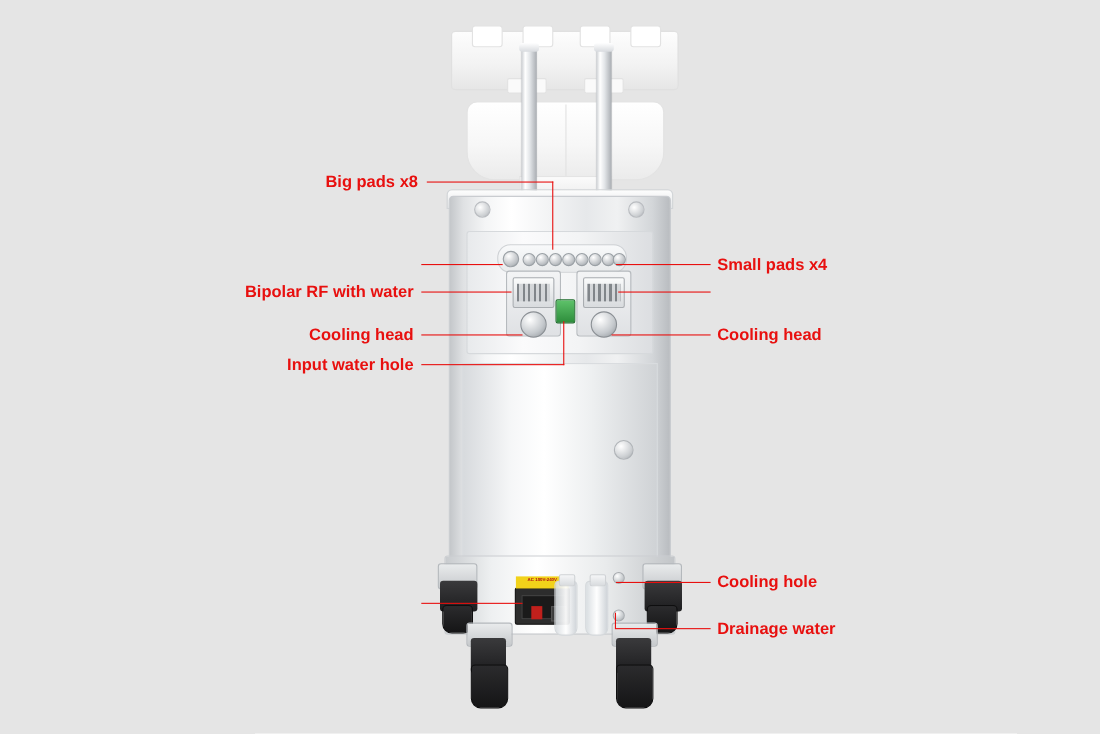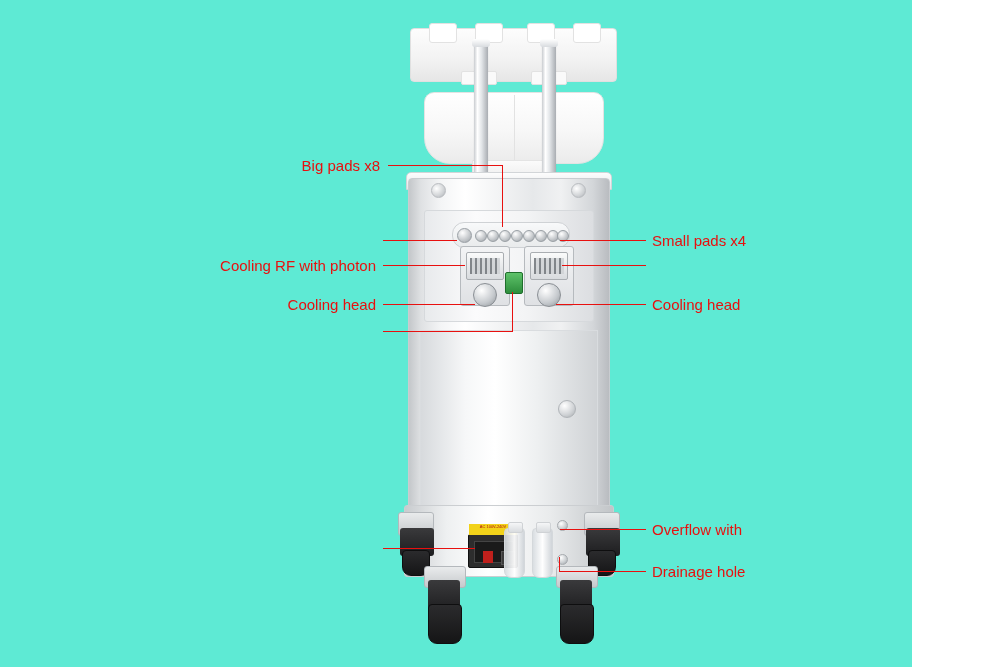--- a/index.html
+++ b/index.html
@@ -2,25 +2,26 @@
 <html><head>
 <meta charset="utf-8">
 <style>
   html, body {
     margin: 0;
     padding: 0;
     background: #ffffff;
   }
   #stage {
     position: relative;
-    width: 912px;
+    width: 1000px;
     height: 667px;
-    background: #5eead4;
+    background: #e5e5e5;
     overflow: hidden;
     font-family: "Liberation Sans", sans-serif;
+    font-weight: bold;
   }
 
   
   .machine { position: absolute; }
 
   
   .top-tray {
     left: 410px; top: 28px; width: 205px; height: 52px;
     background: linear-gradient(180deg,#fdfdfd 0%,#f2f2f2 60%,#e6e6e6 100%);
     border: 1px solid #e0e0e0;
@@ -333,39 +334,40 @@
   <div class="castor-bracket" style="left:556px; top:566px; width:40px; height:20px;"></div>
   <div class="castor-arm" style="left:560px; top:580px; width:32px; height:32px;"></div>
   <div class="castor-wheel" style="left:560px; top:604px; width:32px; height:38px;"></div>
 
   <div class="callout right-al" style="left:200px; top:157px; width:180px;">Big pads x8</div>
   <div class="leader" style="left:388px; top:165px; width:115px;"></div>
   <div class="leader v" style="left:502px; top:165px; height:62px;"></div>
 
   <div class="leader" style="left:383px; top:240px; width:74px;"></div>
 
-  <div class="callout right-al" style="left:140px; top:257px; width:236px;">Cooling RF with photon</div>
+  <div class="callout right-al" style="left:140px; top:257px; width:236px;">Bipolar RF with water</div>
   <div class="leader" style="left:383px; top:265px; width:82px;"></div>
 
   <div class="callout right-al" style="left:180px; top:296px; width:196px;">Cooling head</div>
   <div class="leader" style="left:383px; top:304px; width:92px;"></div>
 
+  <div class="callout right-al" style="left:170px; top:323px; width:206px;">Input water hole</div>
   <div class="leader" style="left:383px; top:331px; width:130px;"></div>
   <div class="leader v" style="left:512px; top:292px; height:40px;"></div>
 
   <div class="leader" style="left:383px; top:548px; width:92px;"></div>
 
   <div class="callout" style="left:652px; top:232px;">Small pads x4</div>
   <div class="leader" style="left:560px; top:240px; width:86px;"></div>
 
   <div class="leader" style="left:562px; top:265px; width:84px;"></div>
 
   <div class="callout" style="left:652px; top:296px;">Cooling head</div>
   <div class="leader" style="left:556px; top:304px; width:90px;"></div>
 
-  <div class="callout" style="left:652px; top:521px;">Overflow with</div>
+  <div class="callout" style="left:652px; top:521px;">Cooling hole</div>
   <div class="leader" style="left:560px; top:529px; width:86px;"></div>
 
-  <div class="callout" style="left:652px; top:563px;">Drainage hole</div>
+  <div class="callout" style="left:652px; top:563px;">Drainage water</div>
   <div class="leader" style="left:560px; top:571px; width:86px;"></div>
   <div class="leader v" style="left:559px; top:557px; height:15px;"></div>
 
 </div>
 
 </body></html>

